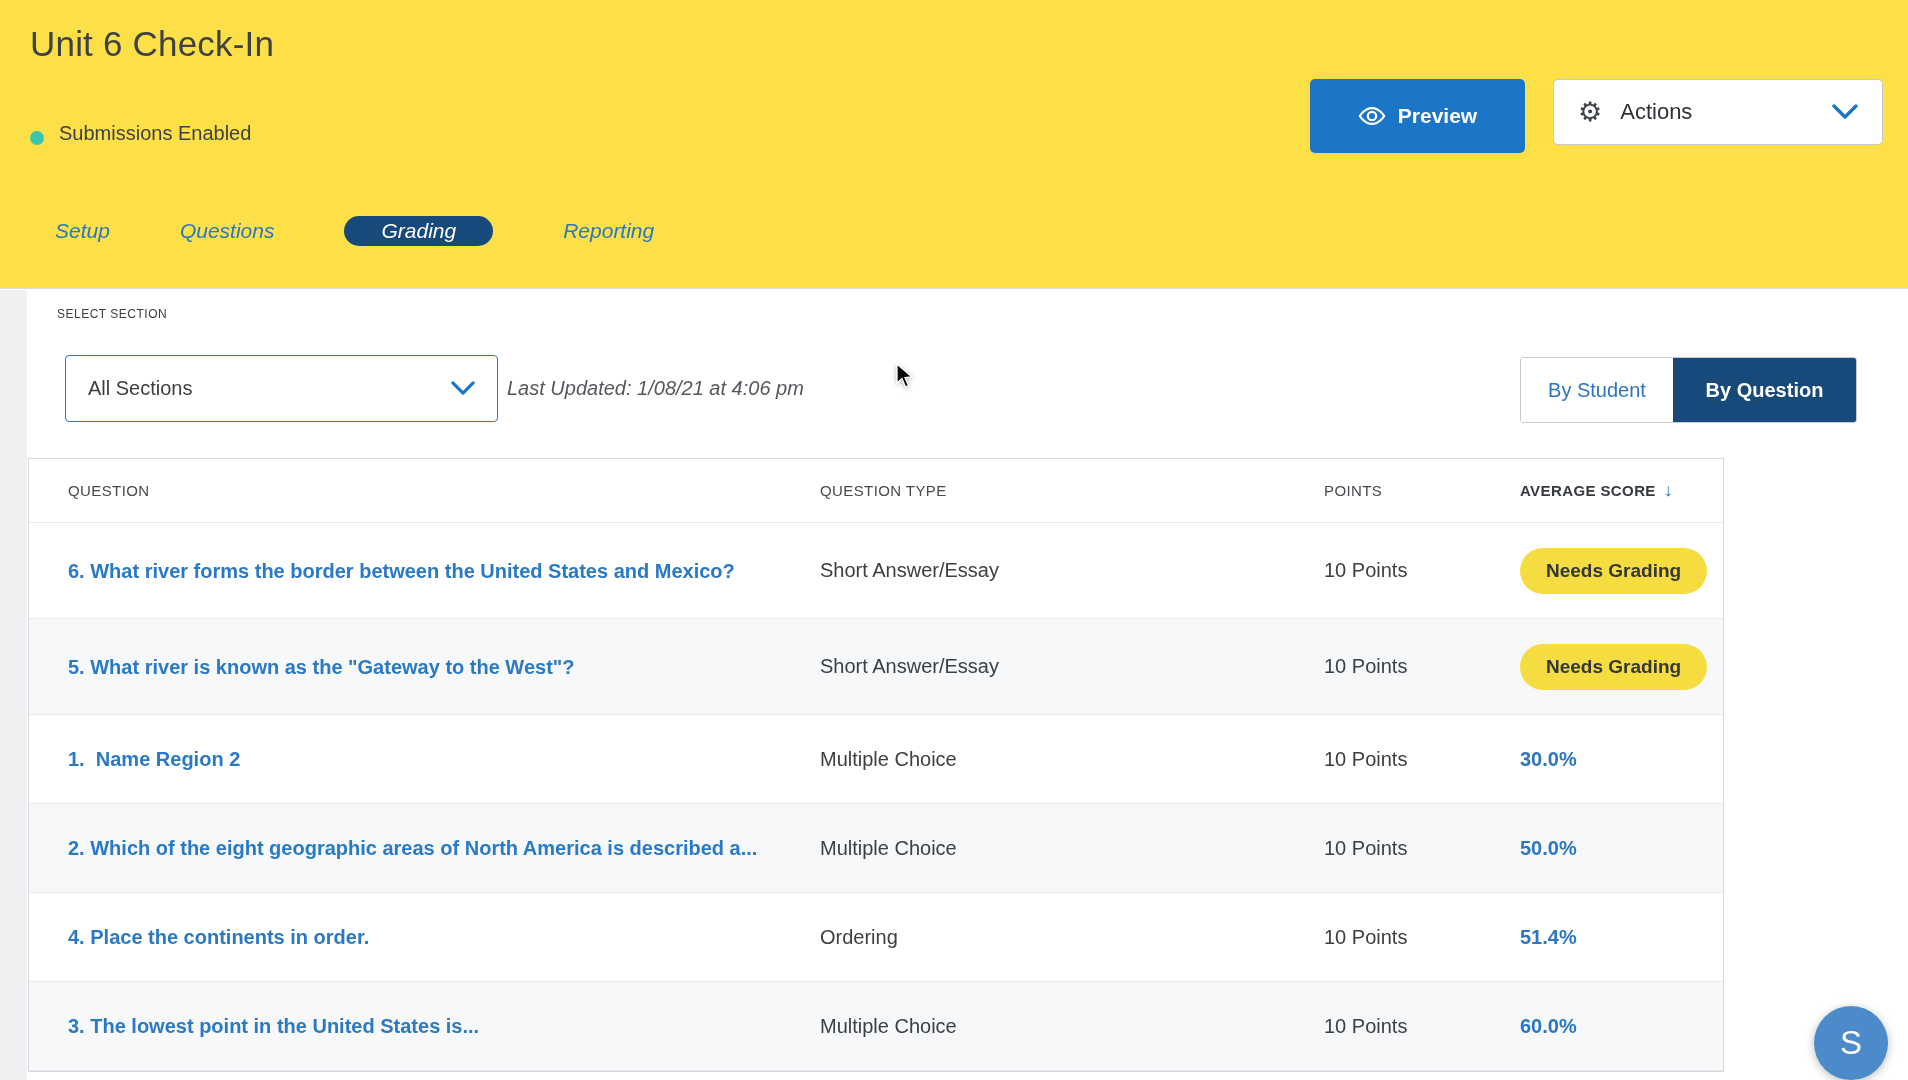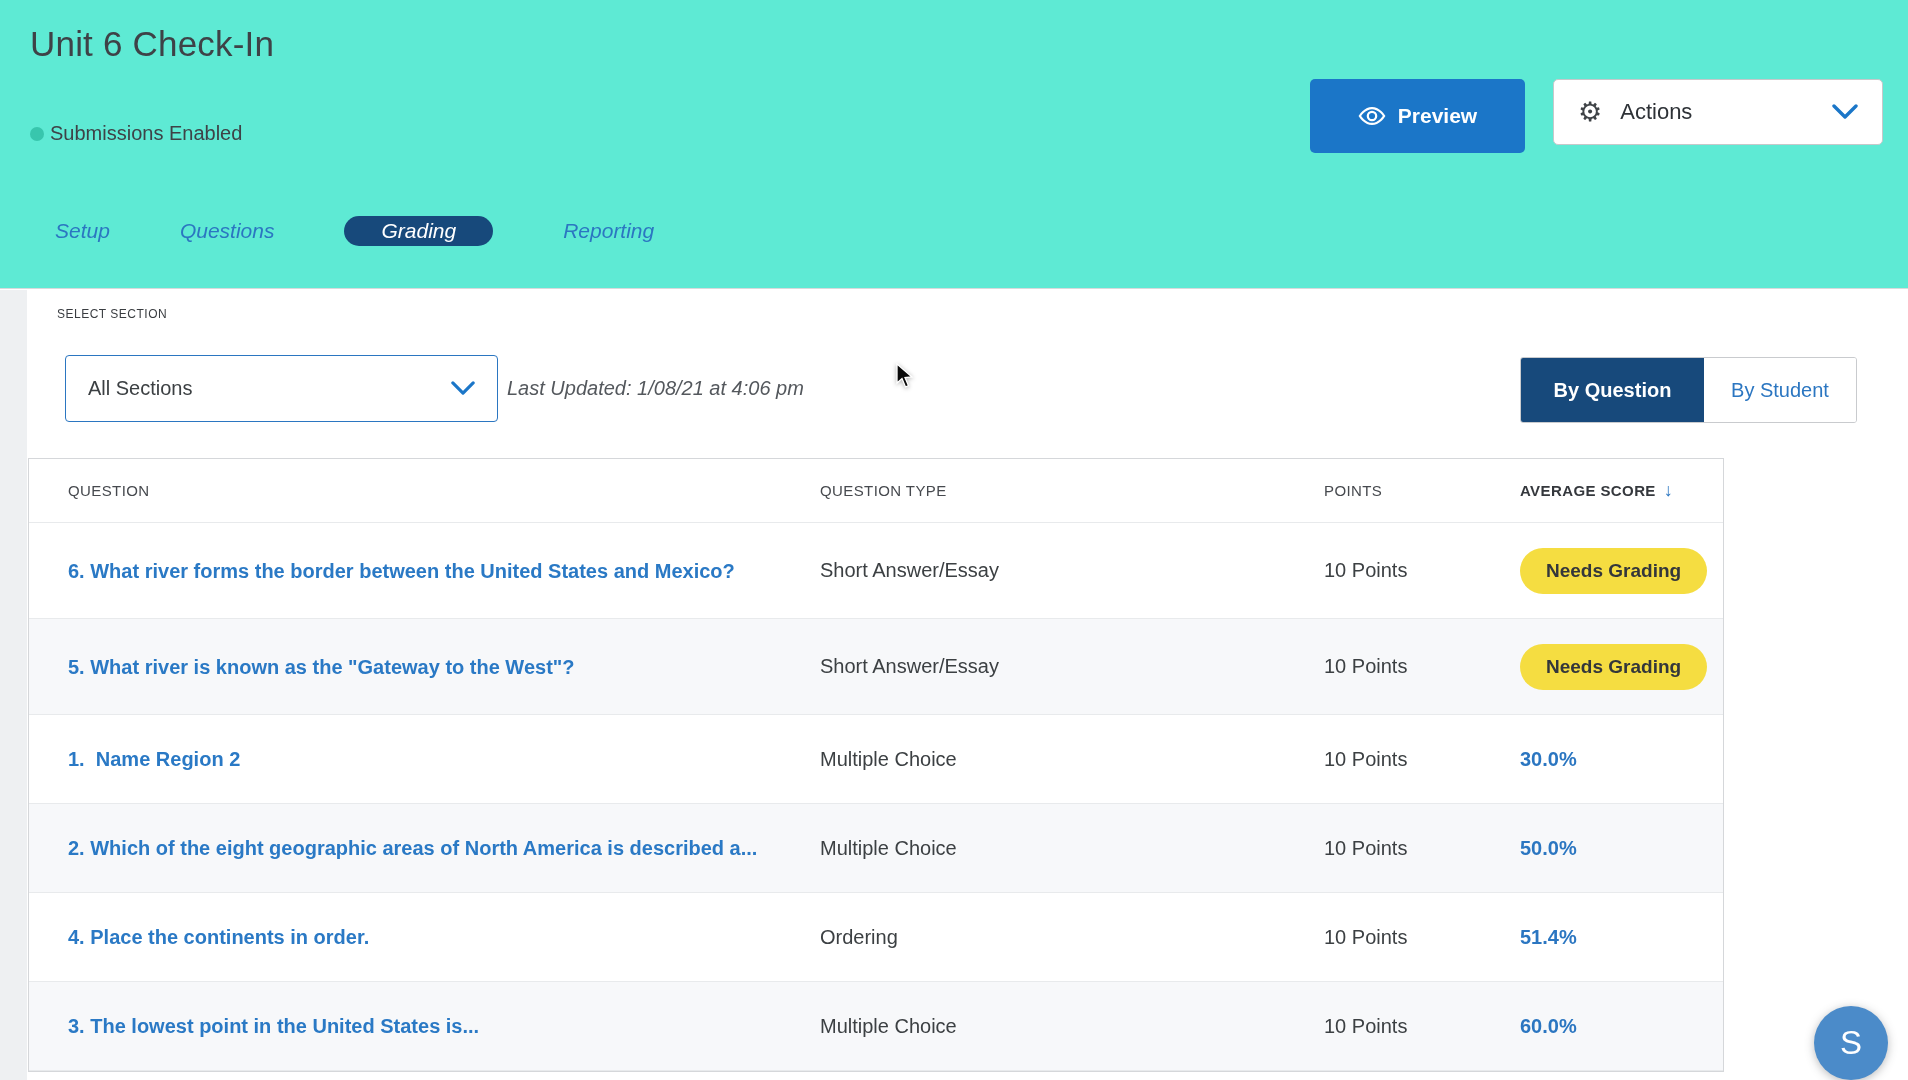--- a/index.html
+++ b/index.html
@@ -5,23 +5,23 @@
   :root{
     --accent-blue:#2b76c1; --link-blue:#2a79c5; --navy:#17497b; --preview-blue:#1b76c8;
     --badge-yellow:#f5dd41; --status-teal:#38c6ad; --text-dark:#3e4247; --text-body:#3c4043;
     --muted:#54585d; --border:#d5d7da; --row-divider:#e8eaec; --zebra:#f7f8fa; --avatar-blue:#4b8bc9;
   }
   *{margin:0;padding:0;box-sizing:border-box;}
   body{font-family:"Liberation Sans",sans-serif;background:#fff;}
   .screen{position:relative;width:1908px;height:1080px;background:#fff;overflow:hidden;}
 
   
-  .page-header{position:absolute;left:0;top:0;width:1908px;height:289px;background:#5eead4;border-bottom:1px solid #d8dadc;}
+  .page-header{position:absolute;left:0;top:0;width:1908px;height:289px;background:#fde047;border-bottom:1px solid #d8dadc;}
   .page-title{position:absolute;left:30px;top:24px;font-size:35px;font-weight:400;color:var(--text-dark);letter-spacing:.2px;}
-  .status-line{position:absolute;left:30px;top:122px;display:flex;align-items:center;gap:6px;}
+  .status-line{position:absolute;left:30px;top:122px;display:flex;align-items:flex-end;gap:15px;}
   .status-dot{width:14px;height:14px;border-radius:50%;background:var(--status-teal);}
   .status-text{font-size:20px;color:var(--text-dark);}
 
   .btn-preview{position:absolute;left:1310px;top:79px;width:215px;height:74px;background:var(--preview-blue);
     border:none;border-radius:5px;color:#fff;font-family:inherit;font-size:21px;font-weight:bold;
     display:flex;align-items:center;justify-content:center;gap:12px;cursor:pointer;}
   .btn-actions{position:absolute;left:1553px;top:79px;width:330px;height:66px;background:#fff;
     border:1.5px solid #c6c8ca;border-radius:5px;font-family:inherit;font-size:22px;color:#2e3237;
     display:flex;align-items:center;cursor:pointer;padding:0 24px;}
   .btn-actions .gear{font-size:27px;color:#3f4347;margin-right:18px;line-height:1;}
@@ -115,22 +115,22 @@
   <div class="select-box">
     <span>All Sections</span>
     <svg class="chev" width="24" height="15" viewBox="0 0 26 16" fill="none" stroke="#1b76c8" stroke-width="3.4" stroke-linecap="round" stroke-linejoin="round">
       <polyline points="2,2 13,13 24,2"></polyline>
     </svg>
   </div>
 
   <div class="last-updated">Last Updated: 1/08/21 at 4:06 pm</div>
 
   <div class="view-toggle">
+    <div class="seg seg-student">By Student</div>
     <div class="seg seg-question">By Question</div>
-    <div class="seg seg-student">By Student</div>
   </div>
 
   <div class="q-table">
     <div class="t-head">
       <div class="cell q">QUESTION</div>
       <div class="cell">QUESTION TYPE</div>
       <div class="cell">POINTS</div>
       <div class="cell sorted">
         <span>AVERAGE SCORE</span>
         <span class="sort-arrow">↓</span>

